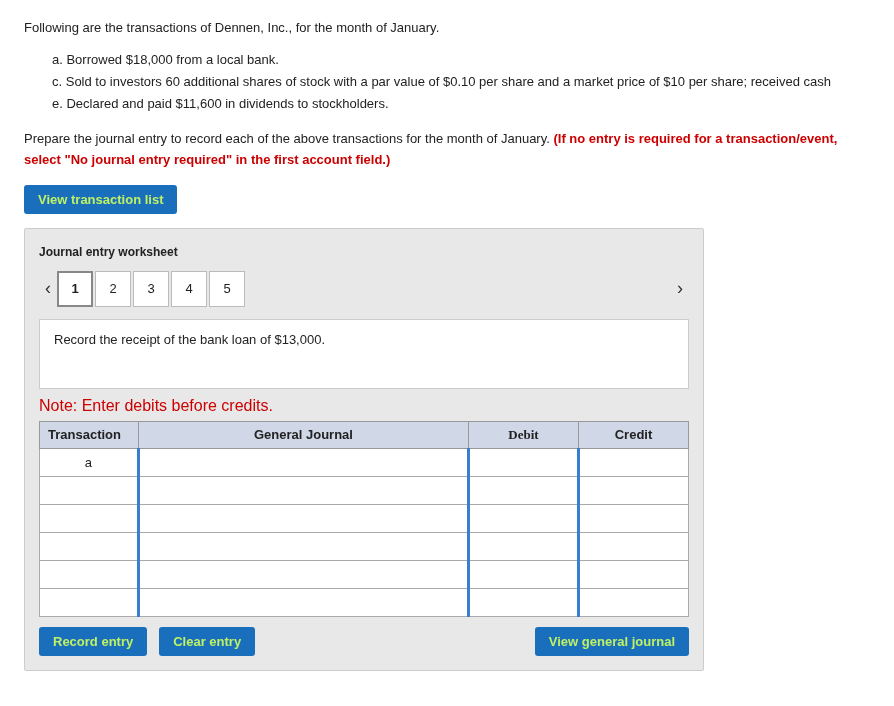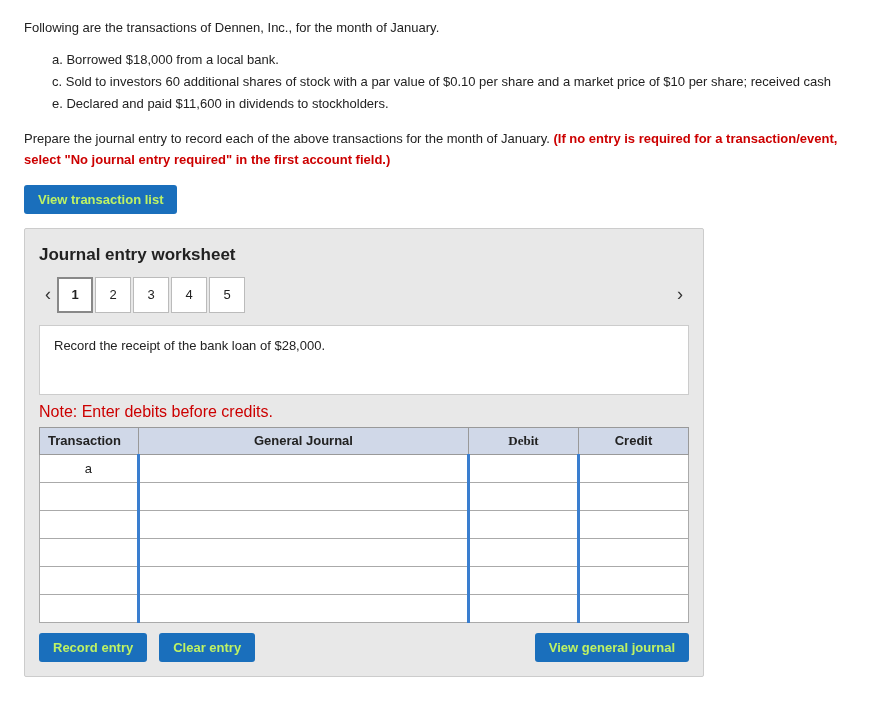--- a/index.html
+++ b/index.html
@@ -42,21 +42,21 @@
 
     .worksheet-container {
       background: #e8e8e8;
       border: 1px solid #ccc;
       border-radius: 2px;
       padding: 16px 14px 14px 14px;
       margin-top: 14px;
       width: 680px;
     }
     .worksheet-title {
-      font-size: 17px;
+      font-size: 12px;
       font-weight: bold;
       margin-bottom: 12px;
     }
     .tabs-row {
       display: flex;
       align-items: center;
       margin-bottom: 12px;
       gap: 0;
     }
     .tab-arrow {
@@ -179,21 +179,21 @@
     <span class="tab-arrow">‹</span>
     <div class="tab-item active">1</div>
     <div class="tab-item">2</div>
     <div class="tab-item">3</div>
     <div class="tab-item">4</div>
     <div class="tab-item">5</div>
     <span class="tab-arrow" style="margin-left:auto;">›</span>
   </div>
 
   <div class="description-box">
-    <span>Record the receipt of the bank loan of $28,000.</span>
+    <span>Record the receipt of the bank loan of $13,000.</span>
   </div>
 
   <div class="note-text">Note: Enter debits before credits.</div>
 
   <table class="journal-table">
     <thead>
       <tr>
         <th class="left" style="width:80px;">Transaction</th>
         <th style="width:300px;">General Journal</th>
         <th style="width:100px;font-family:Liberation Serif, serif;">Debit</th>

